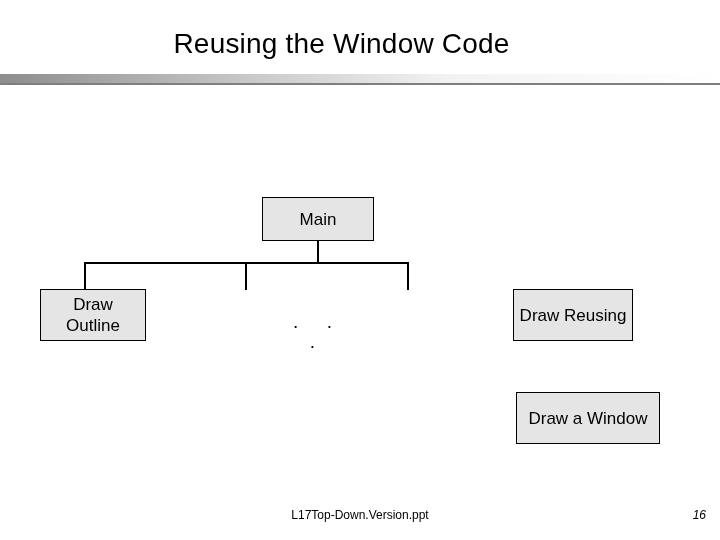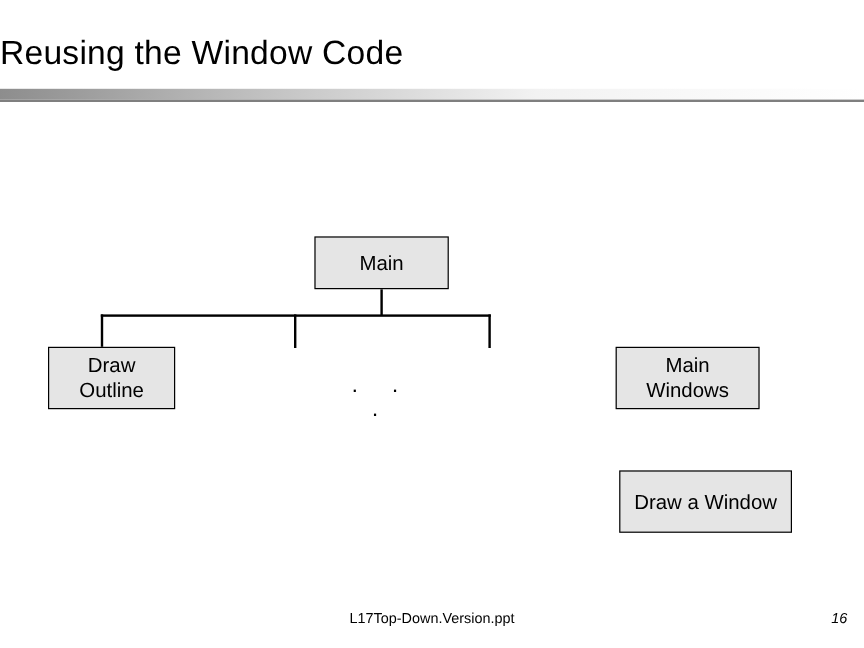--- a/index.html
+++ b/index.html
@@ -18,21 +18,21 @@
     position: absolute;
     left: 0; top: 0;
     width: 720px;
     height: 540px;
   }
   .slide-title {
     position: absolute;
     left: 0;
     top: 28px;
     width: 683px;
-    text-align: left;
+    text-align: center;
     font-size: 28px;
     color: #000000;
     font-weight: normal;
     letter-spacing: 0.2px;
   }
   .title-rule {
     position: absolute;
     left: 0;
     top: 74px;
     width: 720px;
@@ -146,21 +146,21 @@
 
   <div class="box" id="box-main">
     <span>Main</span>
   </div>
 
   <div class="box" id="box-draw-outline">
     <span>Draw Outline</span>
   </div>
 
   <div class="box" id="box-draw-windows">
-    <span>Main Windows</span>
+    <span>Draw Reusing</span>
   </div>
 
   <div class="box" id="box-draw-a-window">
     <span>Draw a Window</span>
   </div>
 
   <div class="dots">· · ·</div>
 
   <div class="footer-center">L17Top-Down.Version.ppt</div>
   <div class="footer-right">16</div>

